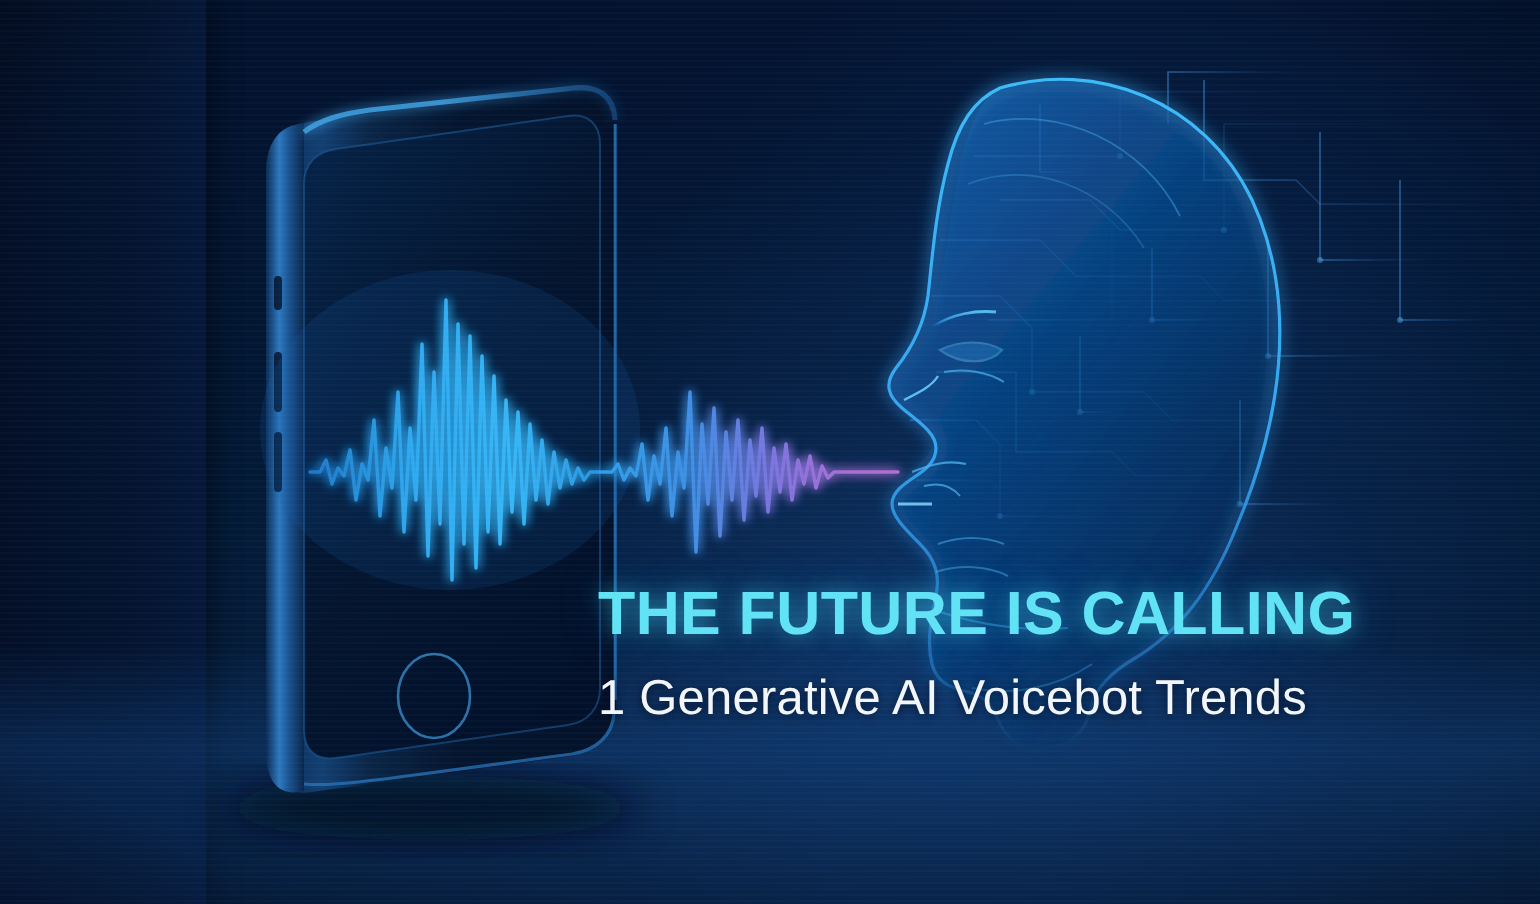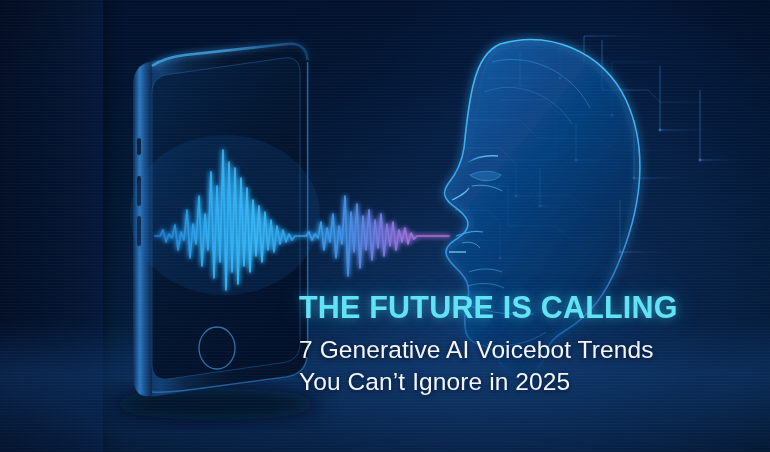--- a/index.html
+++ b/index.html
@@ -347,18 +347,17 @@
                L417 236 L449 236" fill="none" stroke="url(#waveAirG)" stroke-width="1.7" stroke-linejoin="round" stroke-linecap="round"></path>
     </g>
   </svg>
 
   <div class="bg-scan"></div>
   <div class="bg-vignette"></div>
 
   <div class="text-block">
     <h1 class="headline">THE FUTURE IS CALLING</h1>
     <div class="sub-wrap">
-      <p class="subline">7 Generative AI Voicebot Trends</p>
-      <p class="subline">You Can’t Ignore in 2025</p>
+      <p class="subline">1 Generative AI Voicebot Trends</p>
     </div>
   </div>
 
 </div>
 
 </body></html>

